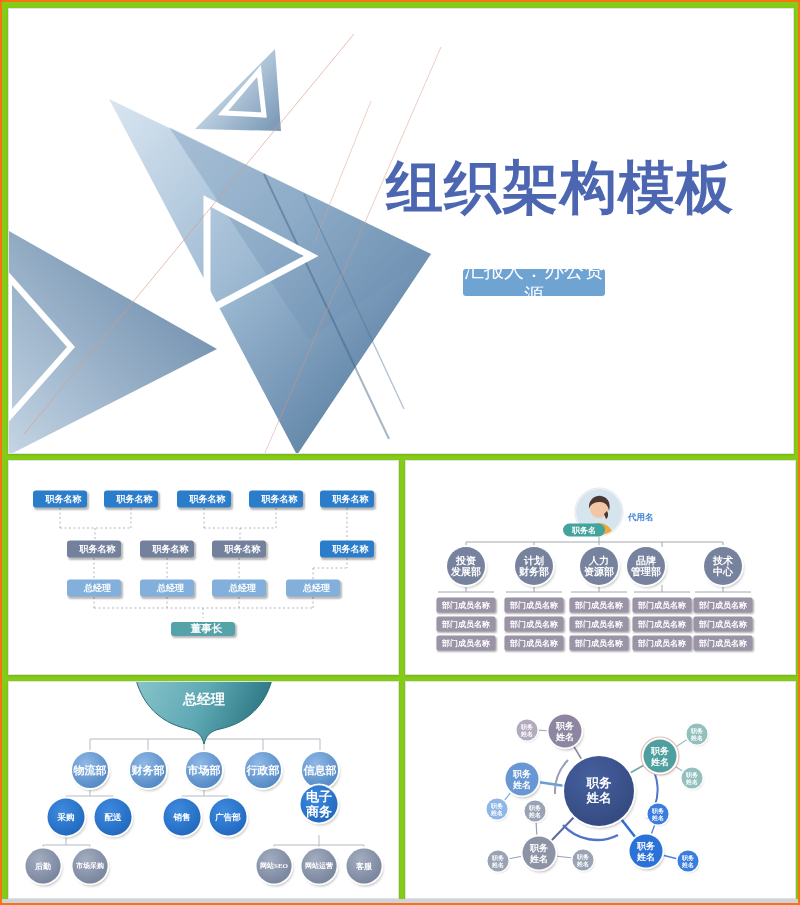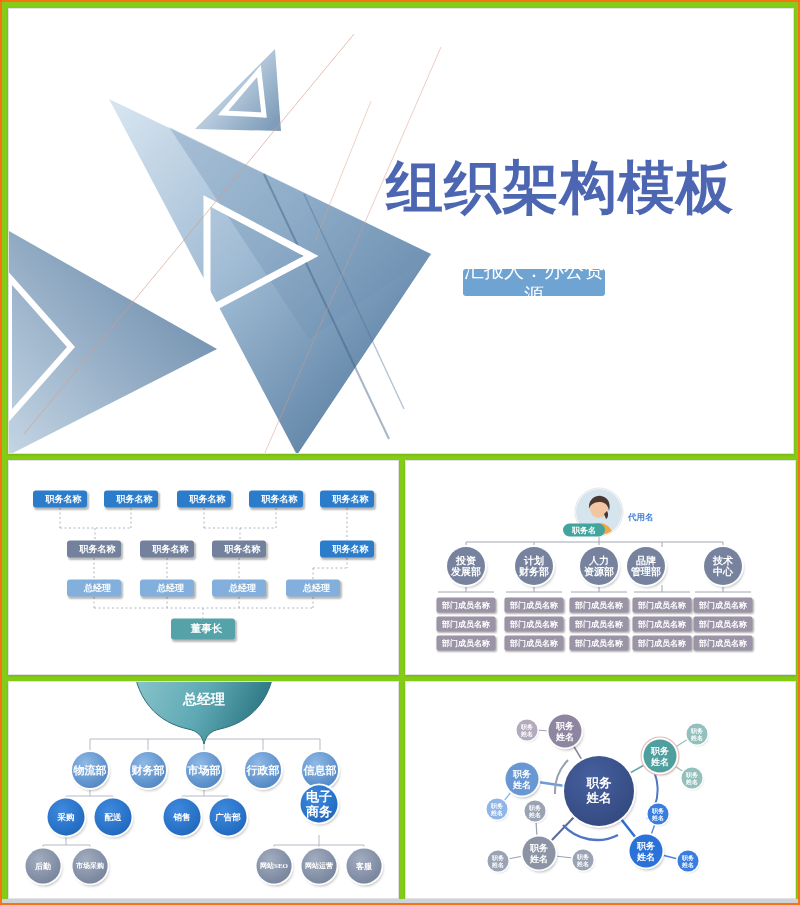--- a/index.html
+++ b/index.html
@@ -23,21 +23,21 @@
   .badge2{left:616px;top:252px;width:128px;height:40px;font-size:14.5px;}
   .logo{position:absolute;left:612px;top:377px;width:172px;text-align:right;
     font-size:36px;font-weight:bold;color:#4d66b2;letter-spacing:2px;}
 
   
   .nd{position:absolute;transform:translate(-50%,-50%);color:#fff;font-weight:bold;display:flex;
     flex-direction:column;align-items:center;justify-content:center;text-align:center;line-height:1.15;}
   .bx{border-radius:3px;box-shadow:1.5px 2px 2px rgba(0,0,0,.28);padding-left:7px;}
   .n2{width:47px;height:17px;font-size:9px;}
   .c-blue{background:#2b7cca}.c-gray{background:#74819c}.c-lblue{background:#82afdb}
-  .c-teal{background:#55a3a9;width:57px;height:21px;font-size:10.5px;}
+  .c-teal{background:#55a3a9;width:57px;height:14px;font-size:10.5px;}
   .circ{border-radius:50%;box-shadow:0 0 0 2px rgba(255,255,255,.95),1.5px 2.5px 3px rgba(0,0,0,.3);}
   .circ3{width:38px;height:38px;background:#77839e;font-size:10px;}
   .mbox{width:59px;height:15px;background:#9b93a6;font-size:8px;border-radius:2px;box-shadow:1px 1.5px 2px rgba(0,0,0,.3);}
   .pill{position:absolute;transform:translate(-50%,-50%);background:#43a49e;color:#fff;border-radius:7px;
     width:42px;height:13px;font-size:8px;font-weight:bold;display:flex;align-items:center;justify-content:center;}
   .alias{position:absolute;color:#3b7fd4;font-size:8.5px;font-weight:bold;}
   .c4a{width:36px;height:36px;background:radial-gradient(circle at 38% 32%,#8fb9e6,#5288c4 78%);font-size:11px;}
   .c4b{width:37px;height:37px;background:radial-gradient(circle at 38% 32%,#3f8ade,#1f68be 80%);font-size:8.5px;}
   .c4c{width:35px;height:35px;background:radial-gradient(circle at 38% 32%,#a3adc0,#76839b 80%);font-size:8px;}
   .root4{position:absolute;transform:translate(-50%,-50%);color:#fff;font-size:14px;font-weight:bold;}

